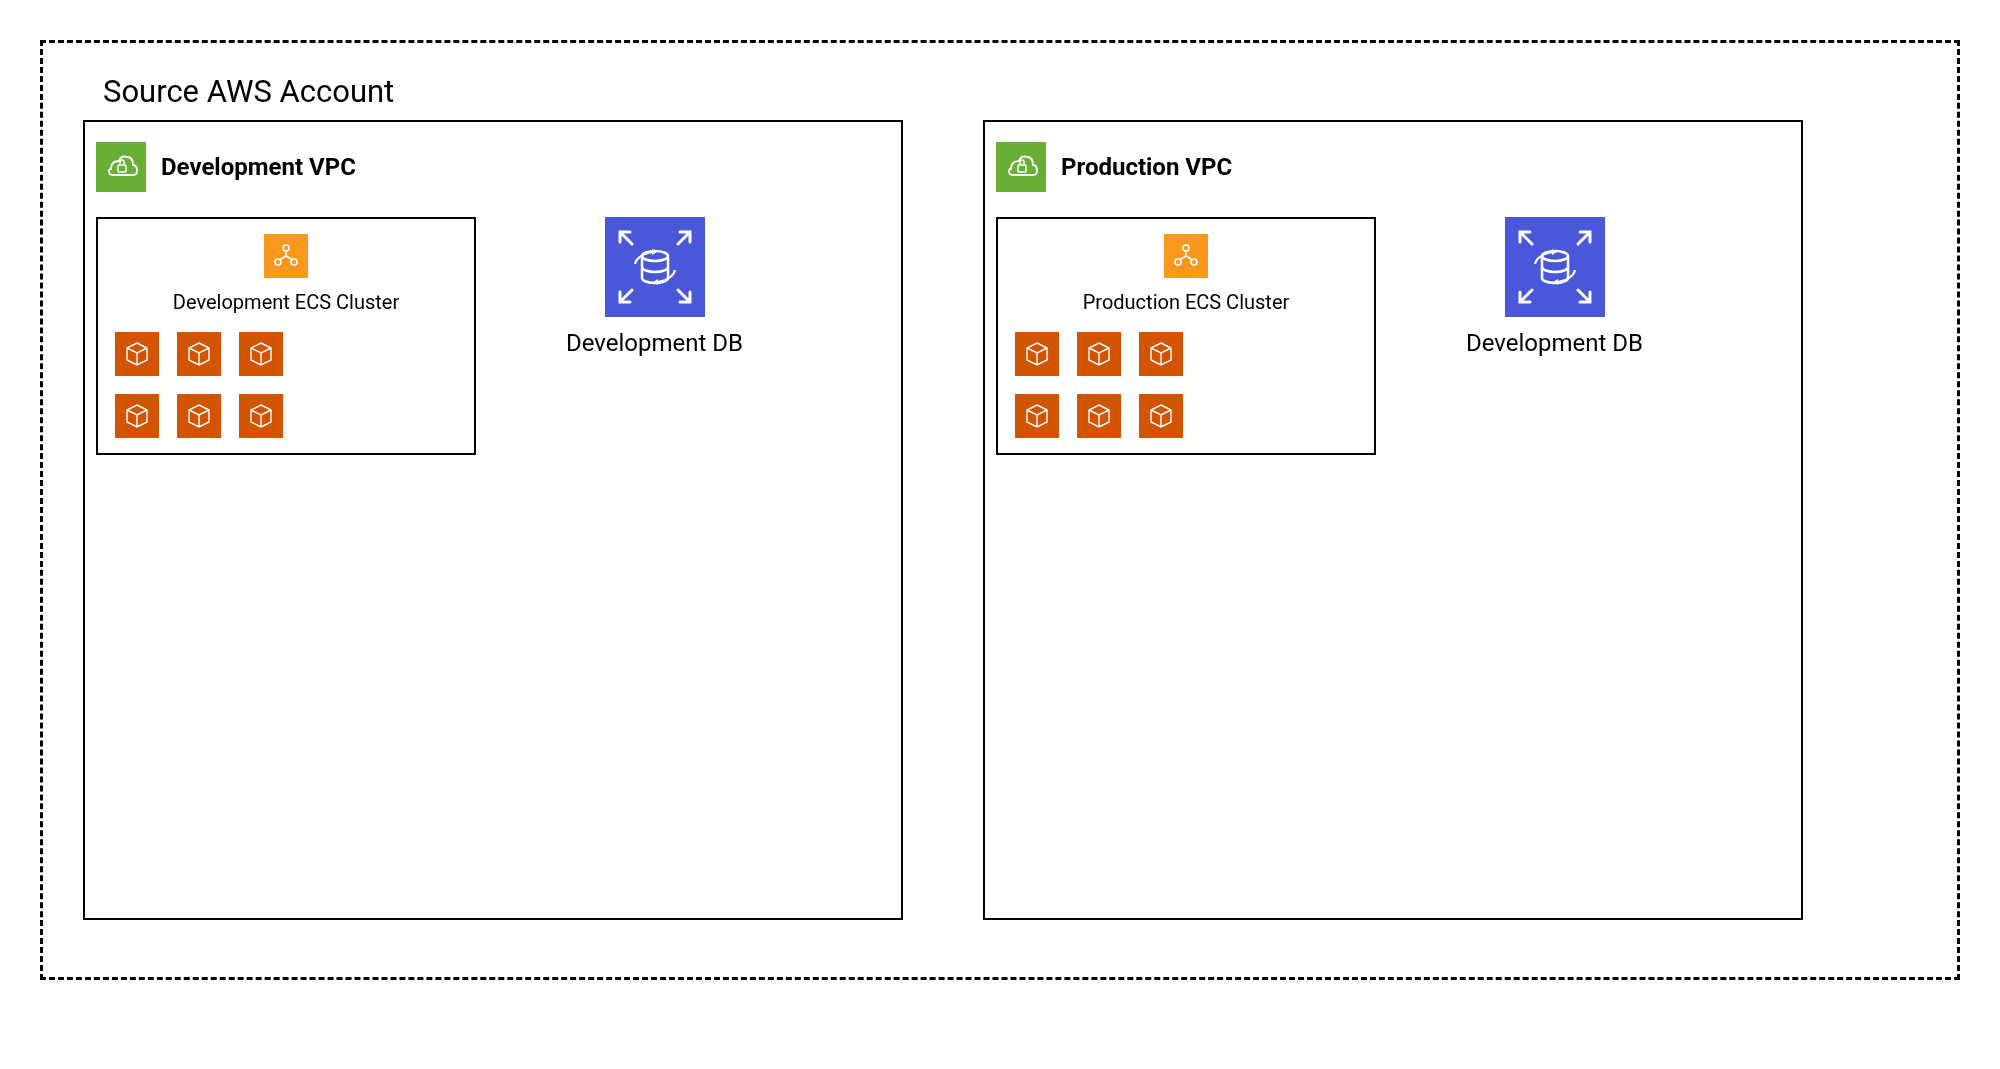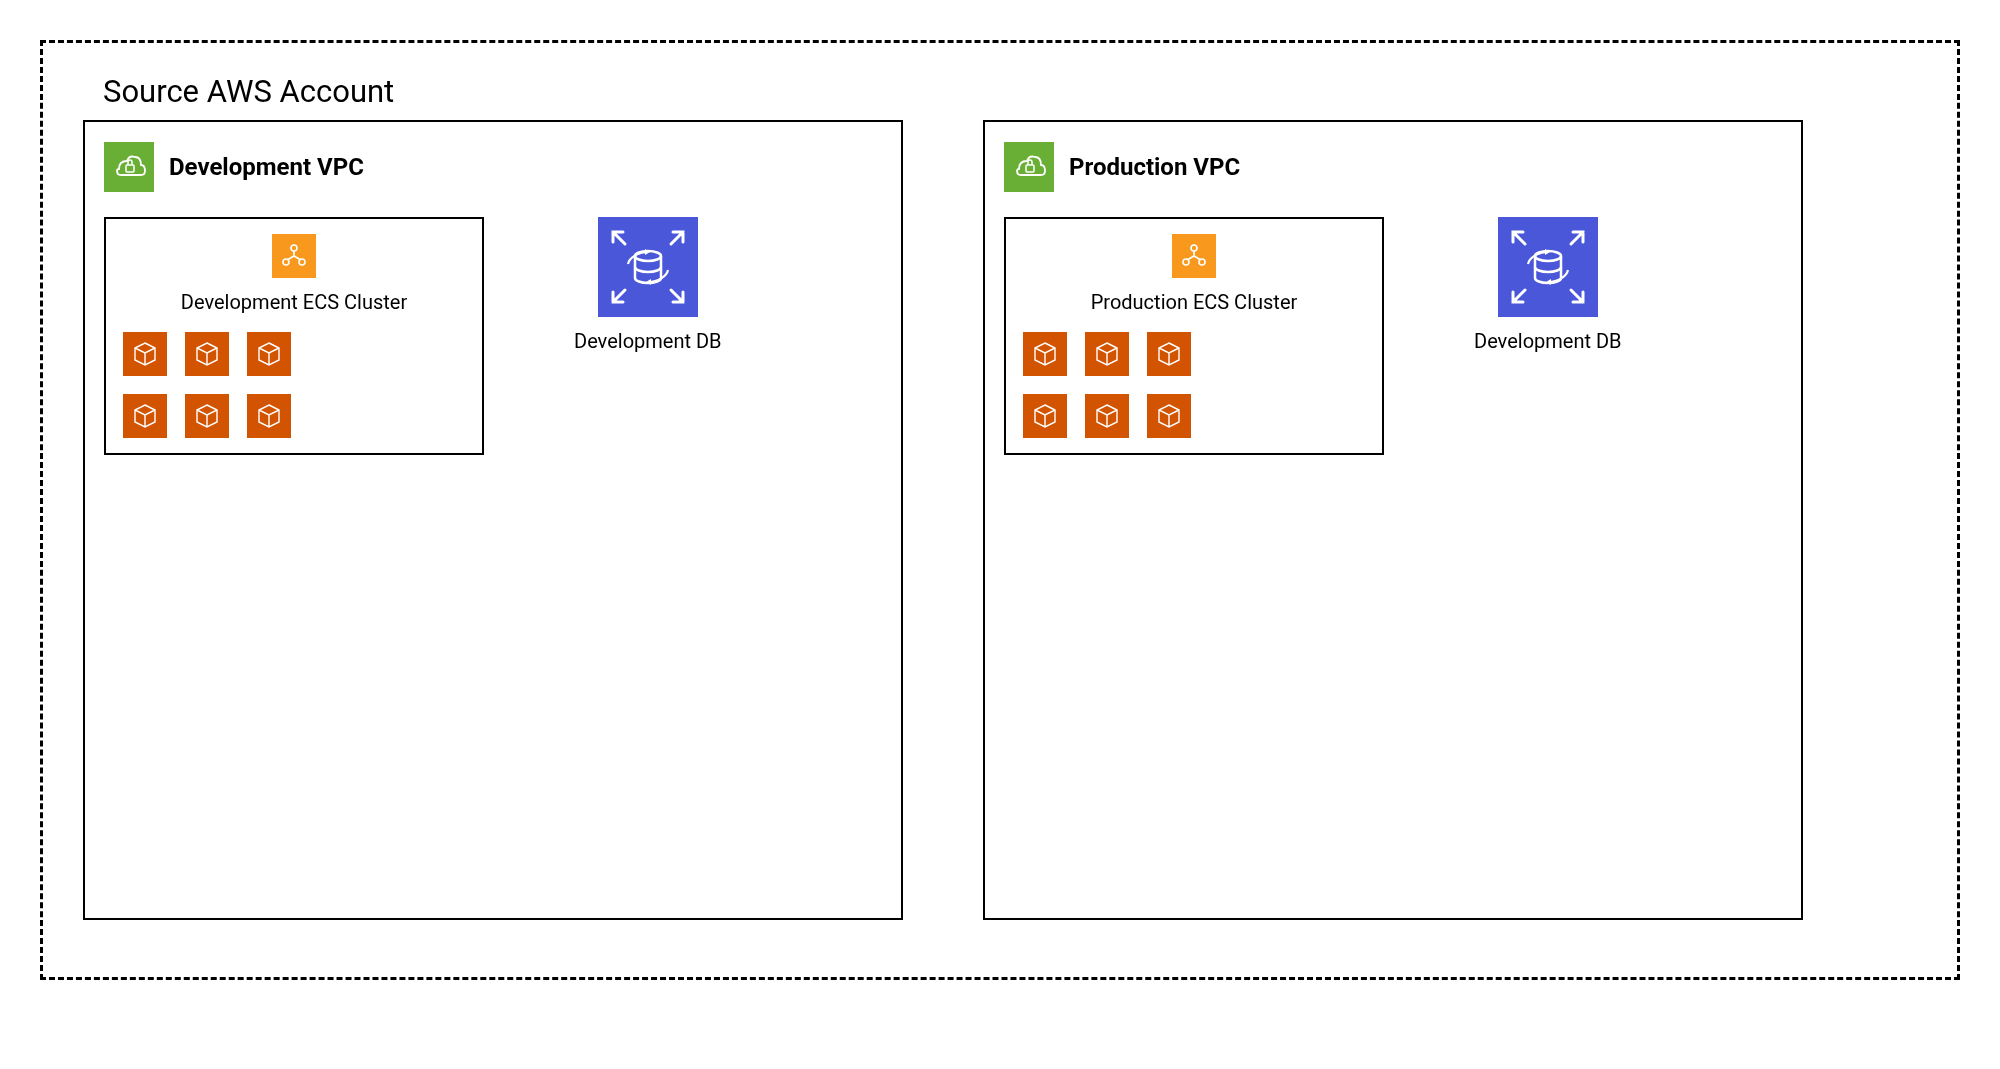--- a/index.html
+++ b/index.html
@@ -28,21 +28,21 @@
     }
     .vpcs-row {
       display: flex;
       gap: 80px;
       margin-top: 10px;
     }
     .vpc-container {
       border: 2px solid #000000;
       width: 820px;
       height: 800px;
-      padding: 20px 19px;
+      padding: 20px 11px;
     }
     .vpc-header {
       display: flex;
       align-items: center;
       gap: 15px;
       margin-bottom: 25px;
     }
     .vpc-icon {
       width: 50px;
       height: 50px;
@@ -107,21 +107,21 @@
     }
     .db-icon {
       width: 100px;
       height: 100px;
       background: #4957d8;
       display: flex;
       align-items: center;
       justify-content: center;
     }
     .db-label {
-      font-size: 20px;
+      font-size: 24px;
       font-weight: 400;
     }
   </style>
 </head>
 <body>
 
 <div class="account-container">
   <div class="account-title">Source AWS Account</div>
 
   <div class="vpcs-row">

